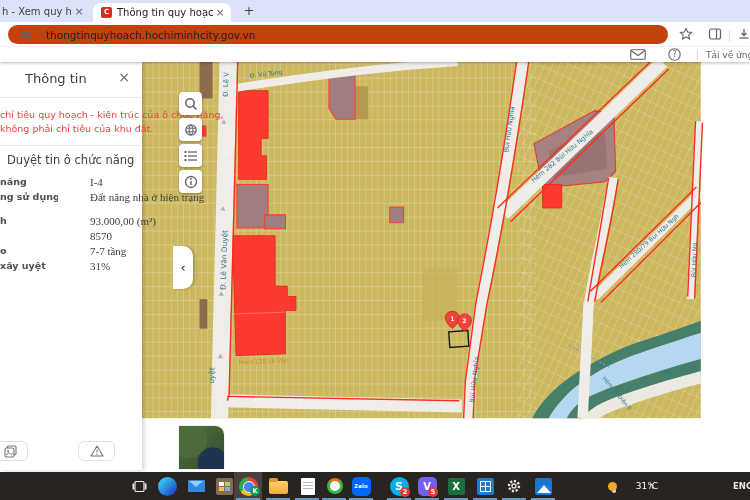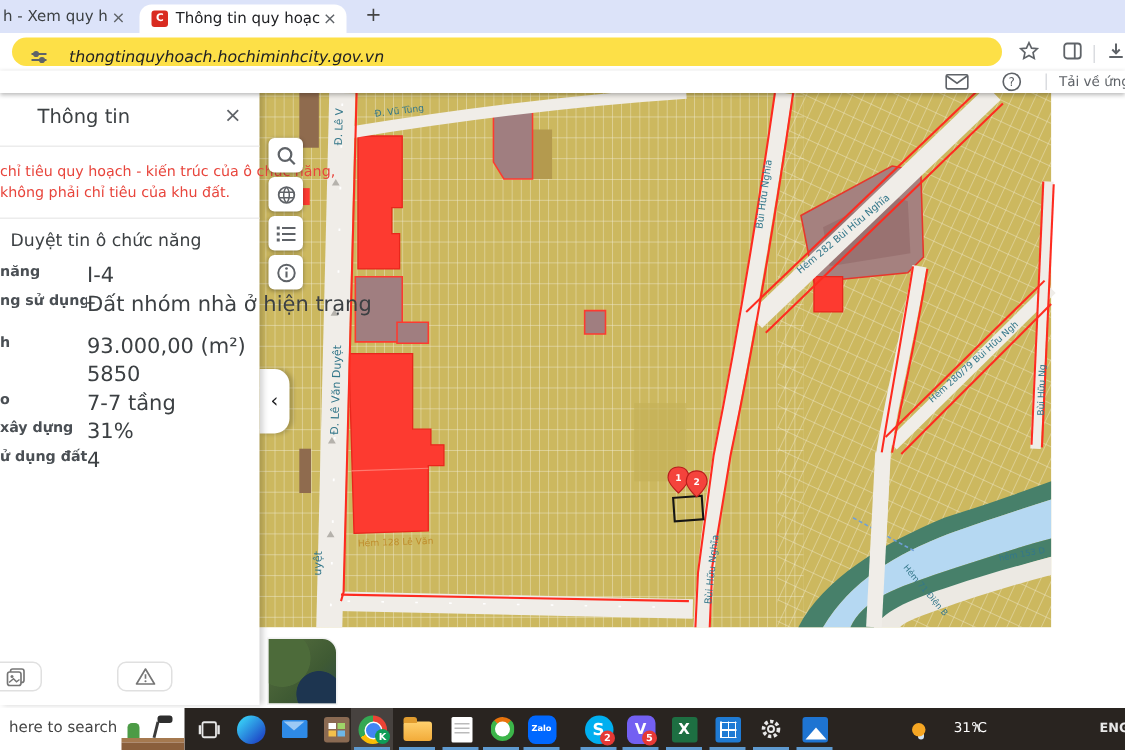--- a/index.html
+++ b/index.html
@@ -8,40 +8,40 @@
   
   #tabbar{position:absolute;left:0;top:0;width:750px;height:22px;background:#dce3f9;}
   .tab-inactive{position:absolute;left:0;top:0;width:92px;height:22px;display:flex;align-items:center;}
   .tab-inactive .t{font-size:10px;color:#3c4043;margin-left:2px;white-space:nowrap;overflow:hidden;width:70px;}
   .tab-close{font-size:11px;color:#5f6368;width:14px;text-align:center;cursor:pointer;}
   .tab-active{position:absolute;left:93px;top:3px;width:138px;height:19px;background:#fff;border-radius:8px 8px 0 0;display:flex;align-items:center;padding:0 4px;}
   .favicon{width:11px;height:11px;background:#d92b21;border-radius:2px;color:#fff;font-size:7px;font-weight:bold;text-align:center;line-height:11px;margin:0 5px 0 4px;}
   .tab-active .t{font-size:10px;color:#202124;white-space:nowrap;overflow:hidden;width:96px;}
   .newtab{position:absolute;left:240px;top:2px;width:18px;height:18px;text-align:center;line-height:18px;font-size:13px;color:#444;cursor:pointer;}
   #addrbar{position:absolute;left:0;top:22px;width:750px;height:25px;background:#fff;}
-  .urlpill{position:absolute;left:8px;top:3px;width:660px;height:19px;background:#fde047;border-radius:10px;display:flex;align-items:flex-end;font-style:italic;}
+  .urlpill{position:absolute;left:8px;top:3px;width:660px;height:19px;background:#c2410c;border-radius:10px;display:flex;align-items:center;}
   .urlpill .url{font-size:10.5px;color:#202124;margin-left:14px;}
   .tune{margin-left:12px;display:inline-block;}
   .abar-ic{position:absolute;top:5px;color:#5f6368;}
   .divider-v{position:absolute;top:8px;width:1px;height:12px;background:#dadce0;}
   
   #siteheader{position:absolute;left:0;top:47px;width:750px;height:15px;background:#fff;z-index:30;box-shadow:0 1px 3px rgba(0,0,0,.28);}
   #siteheader .title{position:absolute;left:2px;top:1px;font-size:10.5px;font-weight:600;color:#3b4148;letter-spacing:.4px;white-space:nowrap;}
   #siteheader .right{position:absolute;right:0;top:0;height:15px;display:flex;align-items:center;}
   #siteheader .dl{font-size:9px;color:#5f6368;white-space:nowrap;width:44px;overflow:hidden;}
   
-  #panel{position:absolute;left:0;top:62px;width:173px;height:408px;background:#fff;z-index:20;box-shadow:2px 0 4px rgba(0,0,0,.18);}
+  #panel{position:absolute;left:0;top:62px;width:142px;height:408px;background:#fff;z-index:20;box-shadow:2px 0 4px rgba(0,0,0,.18);}
   #panel .phead{position:relative;height:36px;border-bottom:1px solid #ececec;}
   #panel .phead .pt{position:absolute;left:25px;top:9px;font-size:13px;color:#3c4043;}
   #panel .phead .px{position:absolute;right:12px;top:7px;font-size:14px;color:#5f6368;cursor:pointer;}
   .notice{margin:10px 0 0 0;font-size:9.5px;line-height:14px;color:#e8453c;white-space:nowrap;}
   .sect{border-top:1px solid #ececec;margin-top:9px;padding:7px 0 0 7px;font-size:11.5px;color:#3c4043;}
-  .frow{display:flex;margin-top:3px;}
+  .frow{display:flex;margin-top:3px;gap:32px;}
   .frow .fl{width:58px;font-size:9.5px;font-weight:bold;color:#4a4f54;white-space:nowrap;overflow:hidden;flex:none;}
-  .frow .fv{font-size:14px;color:#3c4043;white-space:nowrap;}
+  .frow .fv{font-size:11px;color:#3c4043;white-space:nowrap;font-family:Liberation Serif, serif;}
   .gap{height:9px;}
   .pbtn{position:absolute;bottom:9px;height:20px;background:#fff;border:1px solid #e0e0e0;border-radius:6px;display:flex;align-items:center;justify-content:center;color:#757575;}
   #collapse{position:absolute;left:173px;top:246px;width:20px;height:43px;background:#fff;border-radius:0 10px 10px 0;z-index:19;box-shadow:2px 0 3px rgba(0,0,0,.2);display:flex;align-items:center;justify-content:center;font-size:13px;color:#202124;cursor:pointer;}
   
   .mtool{position:absolute;left:179px;width:23px;height:23px;background:#fff;border-radius:4px;box-shadow:0 1px 3px rgba(0,0,0,.35);z-index:25;display:flex;align-items:center;justify-content:center;cursor:pointer;}
   
   #basemap{position:absolute;left:178px;top:425px;width:47px;height:45px;z-index:24;border-radius:0 10px 0 0;overflow:hidden;border:1px solid #f2f2f2;background:
     radial-gradient(circle at 75% 85%, #1d3550 0 30%, transparent 31%),
     radial-gradient(circle at 20% 30%, #4d6b3a 0 40%, transparent 41%),
     linear-gradient(135deg,#57703f,#3f5a33 60%,#2e4a46);cursor:pointer;}
@@ -249,42 +249,38 @@
     <div>không phải chỉ tiêu của khu đất.</div>
   </div>
   <div class="sect">Duyệt tin ô chức năng</div>
   <div style="margin-top:9px;">
     <div class="frow">
         <span class="fl">năng</span>
         <span class="fv">I-4</span>
       </div>
     <div class="frow">
         <span class="fl">ng sử dụng</span>
-        <span class="fv">Đất nhóm nhà ở hiện trạng</span>
+        <span class="fv">Đất năng nhà ở hiện trạng</span>
       </div>
     <div class="gap"></div>
     <div class="frow">
         <span class="fl">h</span>
         <span class="fv">93.000,00 (m²)</span>
       </div>
     <div class="frow">
         <span class="fl"></span>
-        <span class="fv">5850</span>
+        <span class="fv">8570</span>
       </div>
     <div class="frow">
         <span class="fl">o</span>
         <span class="fv">7-7 tầng</span>
       </div>
     <div class="frow">
-        <span class="fl">xây dựng</span>
+        <span class="fl">xây uyệt</span>
         <span class="fv">31%</span>
-      </div>
-    <div class="frow">
-        <span class="fl">ử dụng đất</span>
-        <span class="fv">4</span>
       </div>
   </div>
   <div class="pbtn" style="left:-8px;width:36px;">
     <svg width="13" height="13" viewBox="0 0 13 13">
         <rect x="3" y="1" width="9" height="9" rx="1.5" fill="none" stroke="#757575" stroke-width="1.1"></rect>
         <rect x="1" y="3" width="9" height="9" rx="1.5" fill="#fff" stroke="#757575" stroke-width="1.1"></rect>
         <circle cx="4" cy="6" r="1" fill="#757575"></circle>
         <path d="M2 10 L5 7.5 L7 9.5 L9 8" fill="none" stroke="#757575" stroke-width="1"></path>
       </svg>
   </div>
@@ -331,30 +327,20 @@
   <svg width="14" height="14" viewBox="0 0 14 14">
       <circle cx="7" cy="7" r="5.5" fill="none" stroke="#5f6368" stroke-width="1.3"></circle>
       <line x1="7" y1="6" x2="7" y2="10" stroke="#5f6368" stroke-width="1.4"></line>
       <circle cx="7" cy="4" r="0.9" fill="#5f6368"></circle>
     </svg>
 </div>
 
 <div id="basemap"></div>
 
 <div id="taskbar">
-  <div id="tsearch">
-    <span class="st">here to search</span>
-    <div style="position:absolute;right:0;top:0;width:42px;height:28px;">
-      <div style="position:absolute;bottom:5px;left:0;width:42px;height:3px;background:#a5794f;"></div>
-      <div style="position:absolute;bottom:8px;left:4px;width:8px;height:10px;background:#4c9b46;border-radius:3px 3px 0 0;"></div>
-      <div style="position:absolute;bottom:8px;left:22px;width:2px;height:11px;background:#3a3a3a;transform:rotate(14deg);"></div>
-      <div style="position:absolute;top:5px;left:24px;width:10px;height:5px;background:#2e2e2e;border-radius:2px;"></div>
-      <div style="position:absolute;bottom:0;left:0;width:42px;height:5px;background:#8a5f3c;"></div>
-    </div>
-  </div>
 
   <div class="ticon" style="left:128px;">
     <svg width="15" height="13" viewBox="0 0 15 13">
         <rect x="3" y="1.5" width="9" height="10" rx="1" fill="none" stroke="#e8e8e8" stroke-width="1.2"></rect>
         <rect x="0.5" y="3.5" width="1.6" height="6" fill="#e8e8e8"></rect>
         <rect x="12.9" y="3.5" width="1.6" height="6" fill="#e8e8e8"></rect>
       </svg>
   </div>
   <div class="ticon" style="left:156px;">
       <span class="edge-c"></span>

